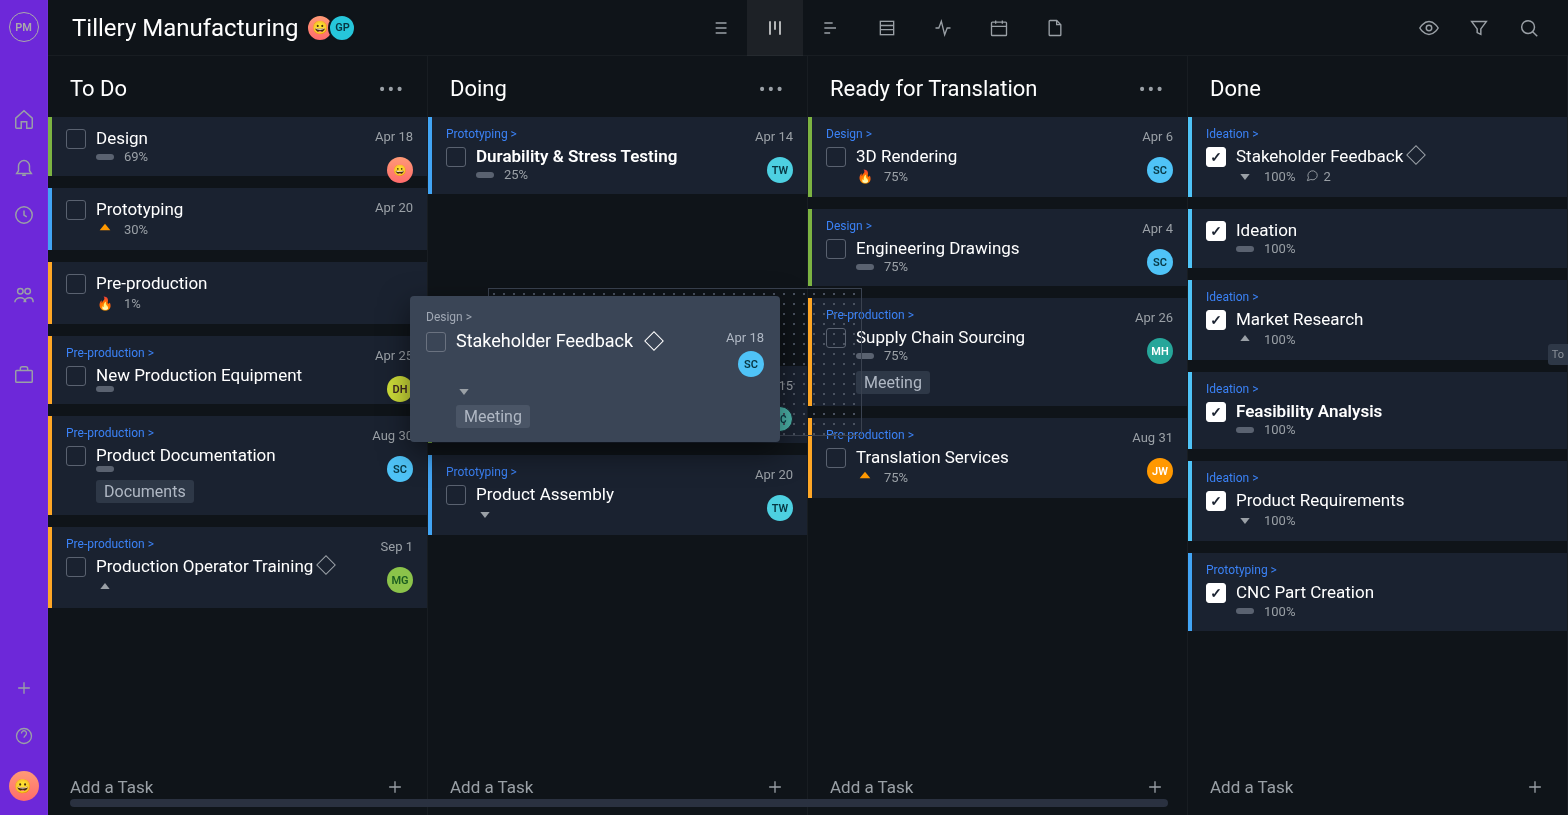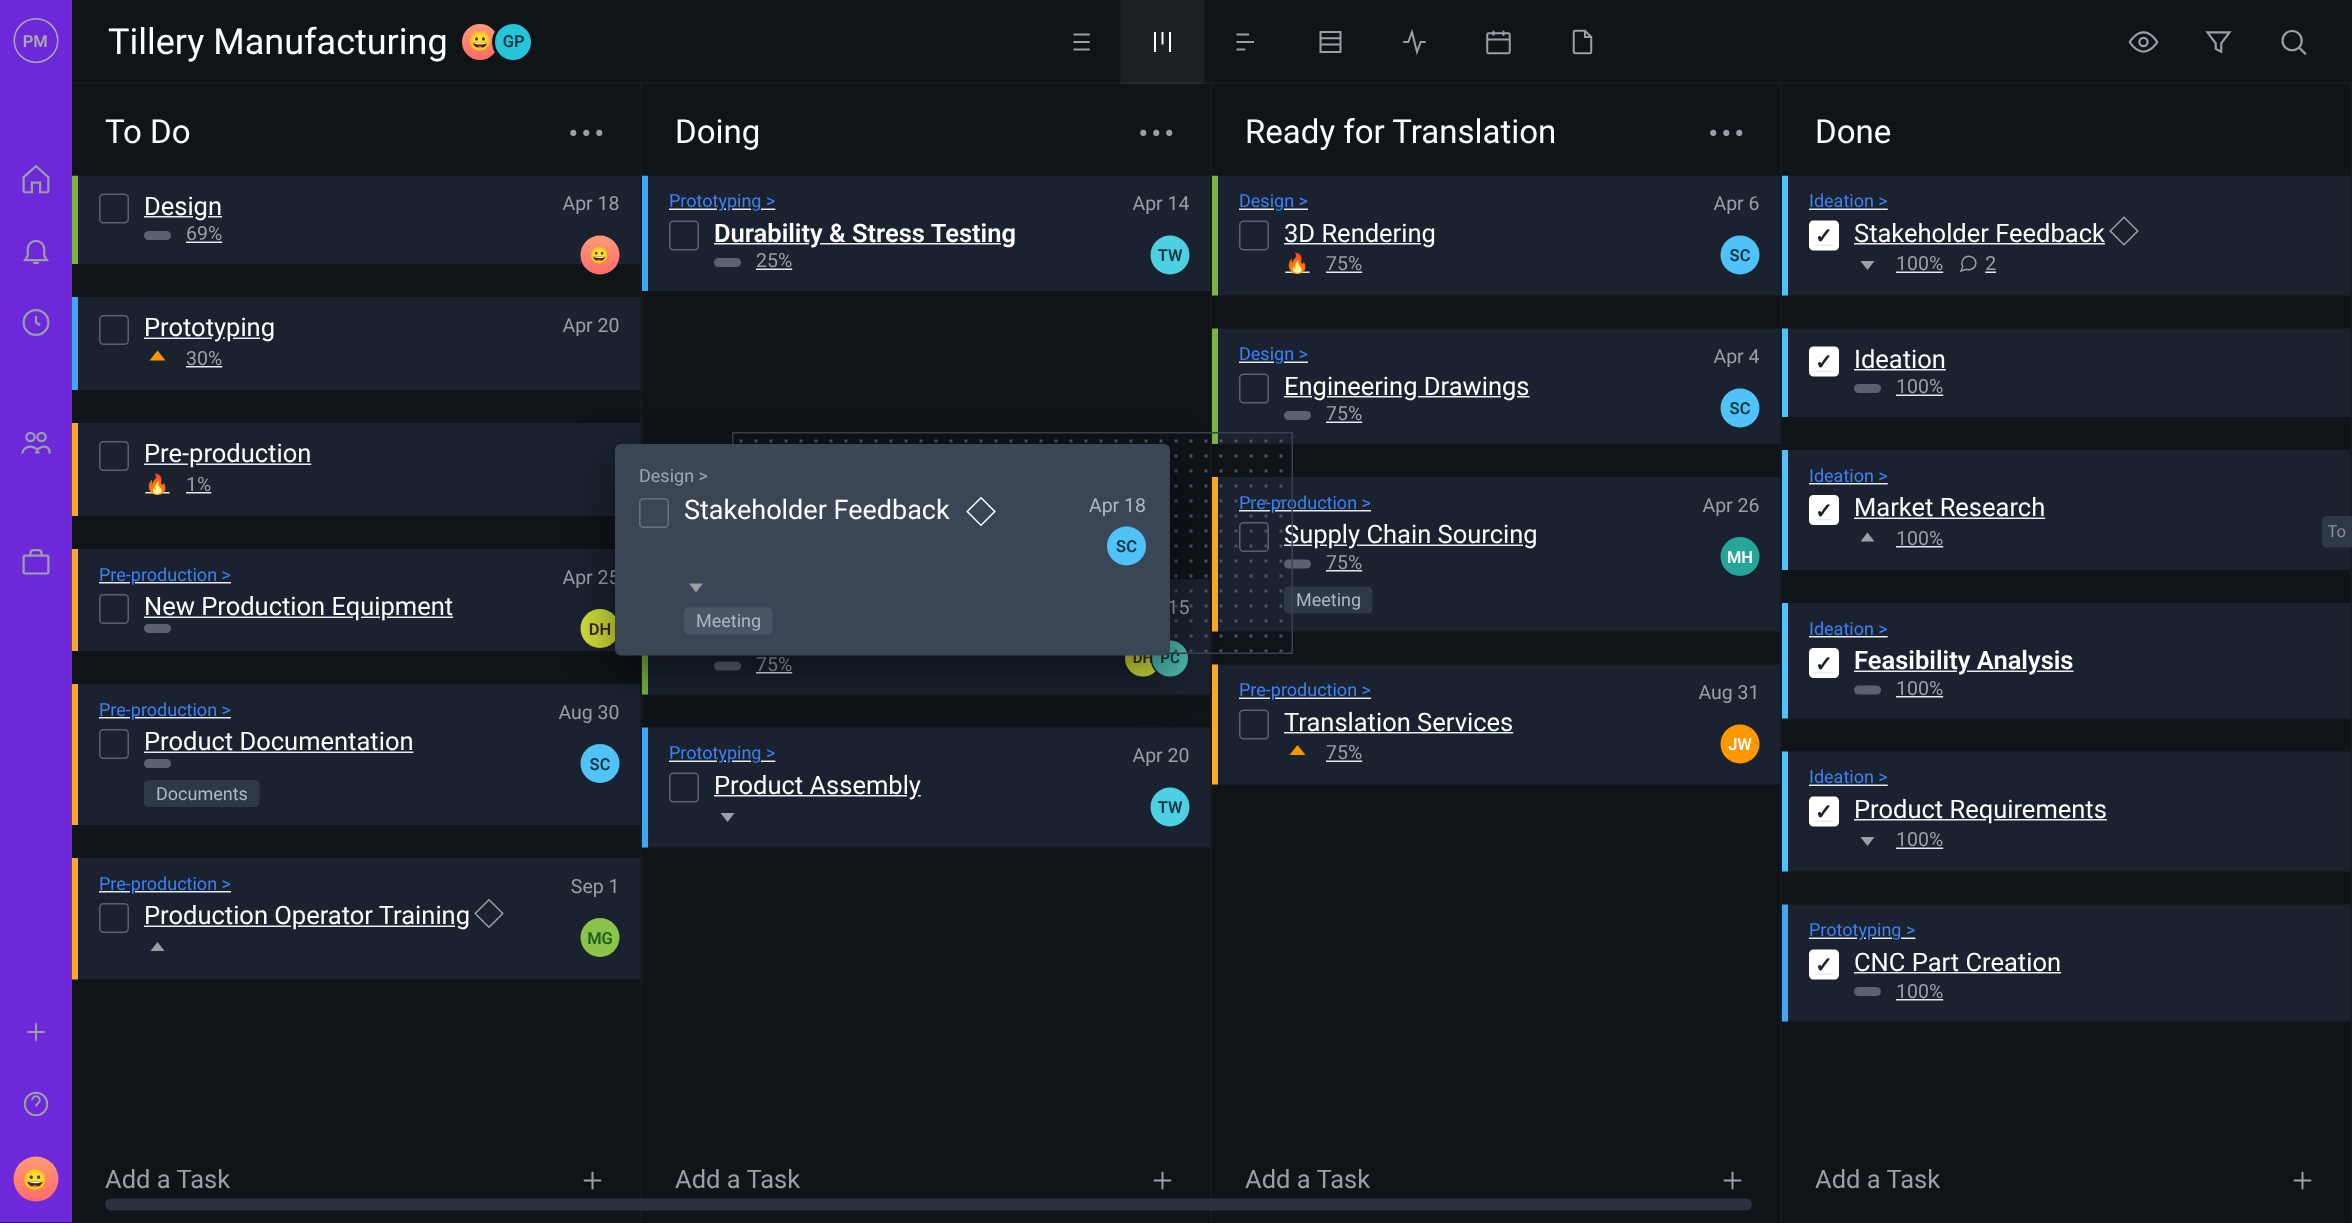--- a/index.html
+++ b/index.html
@@ -86,21 +86,21 @@
 }
 .column:last-child { border-right: none; width: 320px;}
 .col-header {
   padding: 20px 22px 16px;
   display: flex;
   justify-content: space-between;
   align-items: center;
 }
 .col-header h2 { font-size: 22px; font-weight: 400; color: #fff; }
 .more-dots { color: #9aa0a6; cursor: pointer; font-size: 20px; letter-spacing: 2px;}
-.cards { flex: 1; overflow-y: auto; display: flex; flex-direction: column; gap: 20px; text-decoration: underline; }
+.cards { flex: 1; overflow-y: auto; display: flex; flex-direction: column; gap: 10px; }
 .card {
   background: #1a2230;
   padding: 10px 14px 12px 14px;
   position: relative;
   border-left: 4px solid transparent;
   margin-bottom: 2px;
 }
 .card.clr-green { border-left-color: #7cb342; }
 .card.clr-blue { border-left-color: #42a5f5; }
 .card.clr-orange { border-left-color: #ffa726; }
@@ -135,21 +135,21 @@
 }
 .avatar-tw { background:#4dd0e1; color:#073642; }
 .avatar-sc { background:#4fc3f7; color:#073642; }
 .avatar-dh { background:#cddc39; color:#3e2723; }
 .avatar-mg { background:#8bc34a; color:#1b5e20; }
 .avatar-mh { background:#26a69a; color:#fff; }
 .avatar-jw { background:#ff9800; color:#fff; }
 .avatar-pc { background:#4db6ac; color:#073642; }
 .tag-chip {
   display: inline-block; background: #2e3847; color: #b0b8c4;
-  font-size: 12px; padding: 2px 8px; border-radius: 3px; margin-top: 8px; margin-left: 30px;
+  font-size: 16px; padding: 2px 8px; border-radius: 3px; margin-top: 8px; margin-left: 30px;
 }
 .add-task {
   padding: 18px 22px;
   display: flex; justify-content: space-between; align-items: center;
   color: #9aa0a6; font-size: 17px; cursor: pointer;
 }
 .dragging-card {
   position: absolute;
   left: 362px; top: 240px;
   width: 370px;

